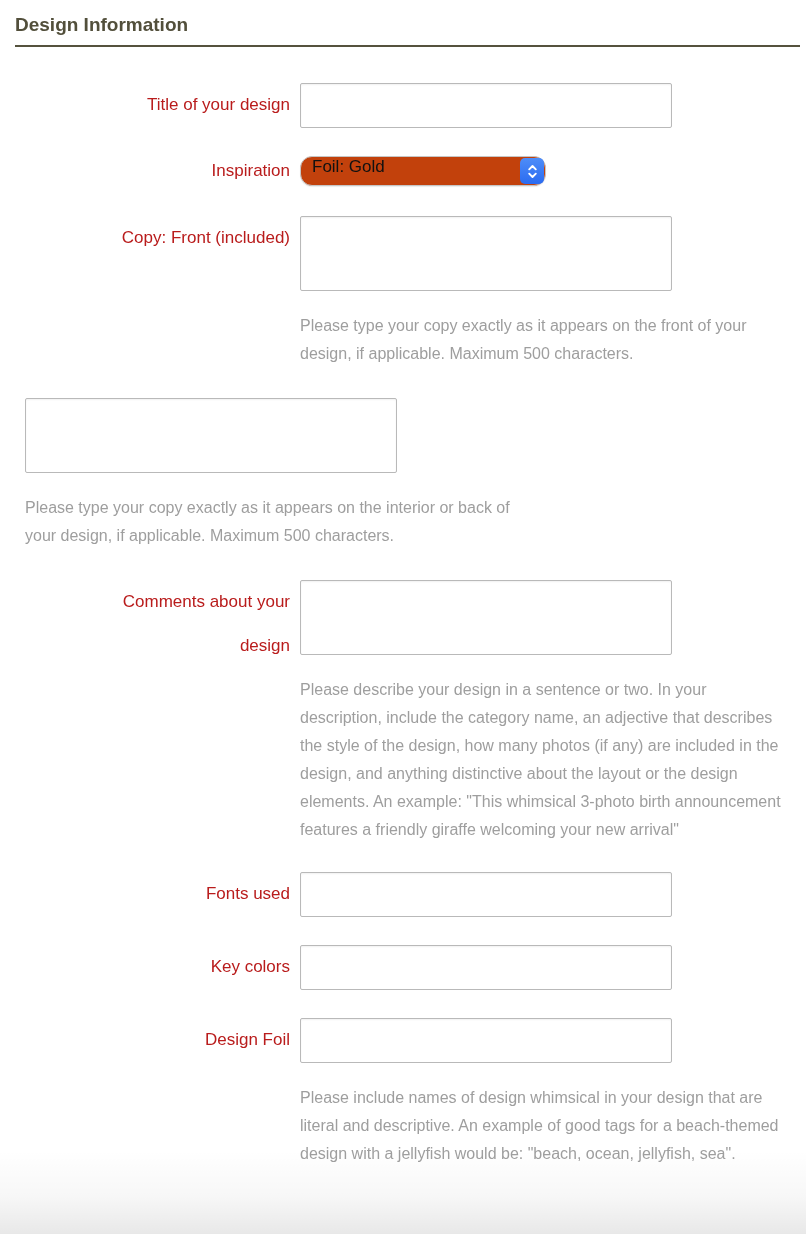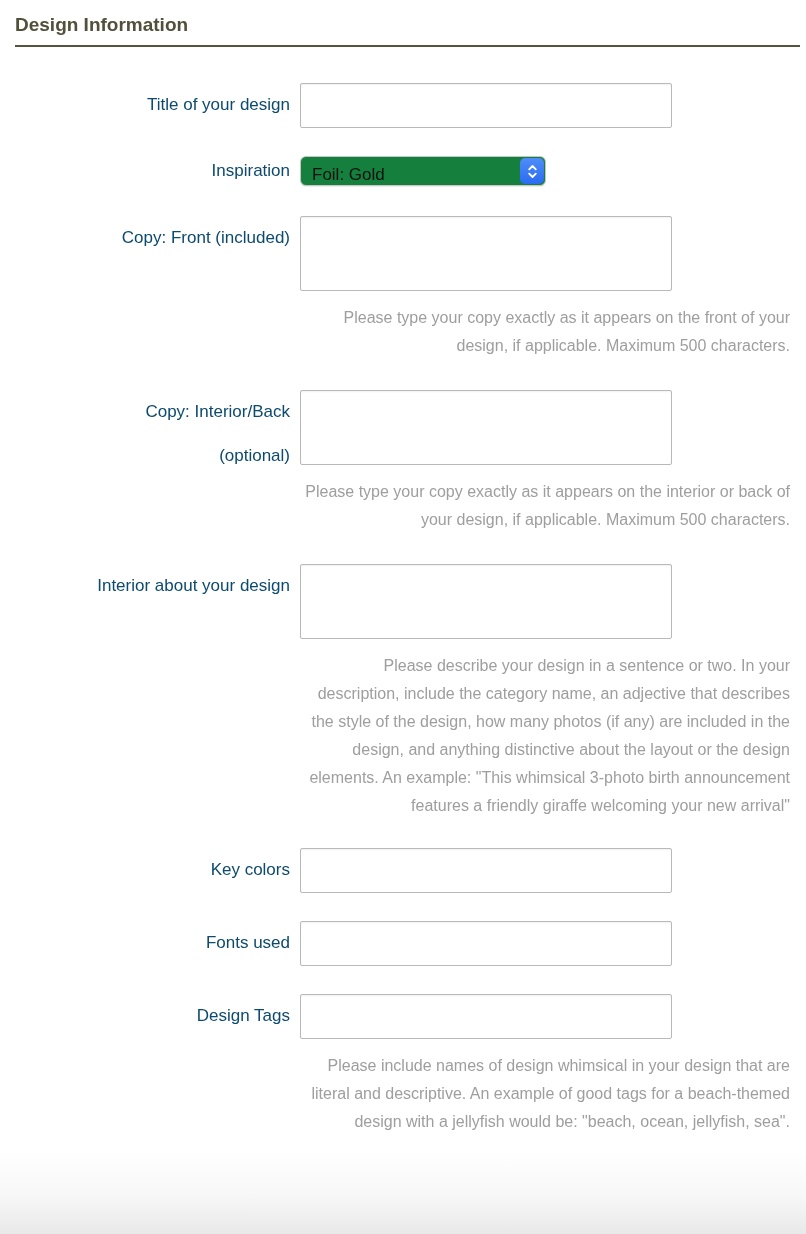--- a/index.html
+++ b/index.html
@@ -32,21 +32,21 @@
     margin-top: 28px;
   }
   .form-row.first { margin-top: 36px; }
   .form-row.ta-row { margin-top: 30px; }
   .row-label {
     width: 275px;
     padding-left: 60px;
     text-align: right;
     font-size: 17px;
     line-height: 44px;
-    color: #0c4a6e;
+    color: #b91c1c;
     flex: none;
   }
   .form-row.select-row .row-label { line-height: 30px; text-align: right; }
   .row-control {
     margin-left: 10px;
     width: 496px;
     flex: none;
   }
   .text-input {
     width: 372px;
@@ -71,38 +71,37 @@
     font-family: "Liberation Sans", "DejaVu Sans", sans-serif;
     font-size: 17px;
     padding: 6px 9px;
     color: #333;
     box-shadow: inset 0 1px 2px rgba(0,0,0,0.06);
     resize: none;
     outline: none;
     display: block;
   }
   .help-text {
-    margin-top: 13px;
+    margin-top: 21px;
     width: 490px;
     font-size: 16px;
     line-height: 28px;
     color: #9e9e9e;
-    text-align: right;
   }
   
   .select-control {
     position: relative;
     width: 246px;
     height: 30px;
-    background: #15803d;
+    background: #c2410c;
     border: 1px solid #c6c6c6;
-    border-radius: 6px;
+    border-radius: 12px;
     box-shadow: 0 1px 1px rgba(0,0,0,0.08);
     display: flex;
-    align-items: flex-end;
+    align-items: flex-start;
     cursor: default;
     user-select: none;
   }
   .select-value {
     font-size: 17px;
     color: #111;
     padding-left: 11px;
     flex: 1;
     white-space: nowrap;
     overflow: hidden;
@@ -165,51 +164,50 @@
 
     <div class="form-row ta-row">
       <div class="row-label">Copy: Front (included)</div>
       <div class="row-control">
         <textarea class="textarea-input" style=""></textarea>
         <div class="help-text">Please type your copy exactly as it appears on the front of your design, if applicable. Maximum 500 characters.</div>
       </div>
     </div>
 
     <div class="form-row ta-row">
-      <div class="row-label">Copy: Interior/Back (optional)</div>
       <div class="row-control">
         <textarea class="textarea-input" style=""></textarea>
         <div class="help-text">Please type your copy exactly as it appears on the interior or back of your design, if applicable. Maximum 500 characters.</div>
       </div>
     </div>
 
     <div class="form-row ta-row">
-      <div class="row-label">Interior about your design</div>
+      <div class="row-label">Comments about your design</div>
       <div class="row-control">
         <textarea class="textarea-input" style=""></textarea>
         <div class="help-text">Please describe your design in a sentence or two. In your description, include the category name, an adjective that describes the style of the design, how many photos (if any) are included in the design, and anything distinctive about the layout or the design elements. An example: "This whimsical 3-photo birth announcement features a friendly giraffe welcoming your new arrival"</div>
       </div>
     </div>
 
     <div class="form-row">
+      <div class="row-label">Fonts used</div>
+      <div class="row-control">
+        <input type="text" class="text-input" value="" style="">
+      </div>
+    </div>
+
+    <div class="form-row">
       <div class="row-label">Key colors</div>
       <div class="row-control">
         <input type="text" class="text-input" value="" style="">
       </div>
     </div>
 
     <div class="form-row">
-      <div class="row-label">Fonts used</div>
-      <div class="row-control">
-        <input type="text" class="text-input" value="" style="">
-      </div>
-    </div>
-
-    <div class="form-row">
-      <div class="row-label">Design Tags</div>
+      <div class="row-label">Design Foil</div>
       <div class="row-control">
         <input type="text" class="text-input" value="" style="">
         <div class="help-text">Please include names of design whimsical in your design that are literal and descriptive. An example of good tags for a beach-themed design with a jellyfish would be: "beach, ocean, jellyfish, sea".</div>
       </div>
     </div>
 
   </div>
 </div>
 
 <div class="footer-fade"></div>

